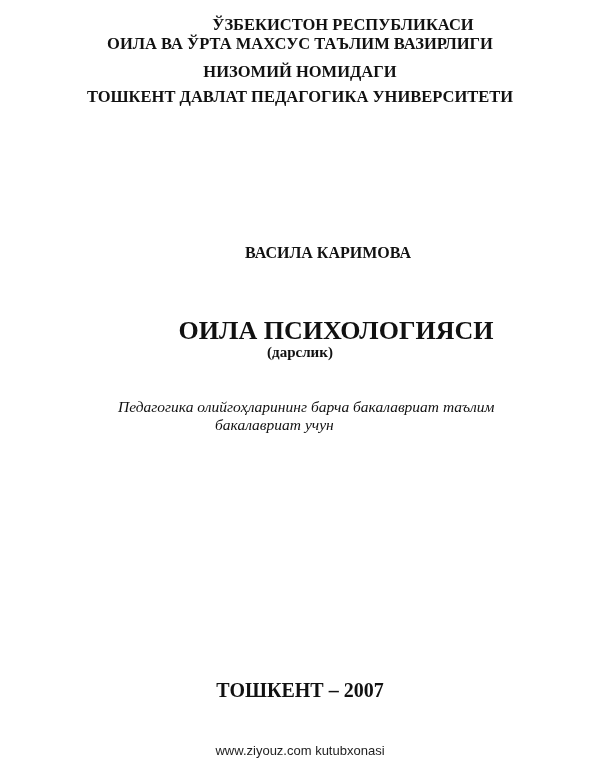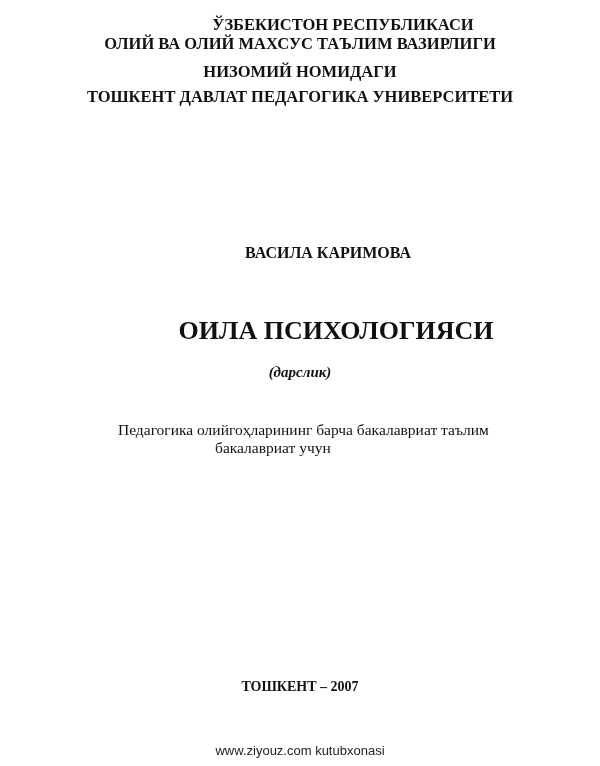--- a/index.html
+++ b/index.html
@@ -37,59 +37,58 @@
       font-size: 16px;
       margin-left: 28px;
     }
     #title {
       top: 316px;
       font-weight: bold;
       font-size: 26px;
       margin-left: 36px;
     }
     #subtitle {
-      top: 364px;
-      font-style: italic;
+      top: 344px;
       font-weight: bold;
       font-size: 15px;
     }
     .desc {
+      font-style: italic;
       font-size: 15.5px;
-      margin-top: 23px;
     }
     #desc1 {
       top: 398px;
       left: 118px;
       width: auto;
       text-align: left;
     }
     #desc2 {
       top: 416px;
       left: 215px;
       width: auto;
       text-align: left;
     }
     #city {
       top: 679px;
       font-weight: bold;
-      font-size: 14px;
+      font-size: 20px;
     }
     #footer {
       top: 743px;
       font-family: "Liberation Sans", "DejaVu Sans", sans-serif;
       font-size: 13px;
       color: #222222;
     }
   </style>
 </head>
 <body>
 
 <div>
   <div id="l1" class="line hdr">ЎЗБЕКИСТОН РЕСПУБЛИКАСИ</div>
-  <div id="l2" class="line hdr">ОЛИЙ ВА ОЛИЙ МАХСУС ТАЪЛИМ ВАЗИРЛИГИ</div>
+  <div id="l2" class="line hdr">ОИЛА ВА ЎРТА МАХСУС ТАЪЛИМ ВАЗИРЛИГИ</div>
   <div id="l3" class="line hdr">НИЗОМИЙ НОМИДАГИ</div>
   <div id="l4" class="line hdr">ТОШКЕНТ ДАВЛАТ ПЕДАГОГИКА УНИВЕРСИТЕТИ</div>
 
   <div id="author" class="line">ВАСИЛА КАРИМОВА</div>
 
   <div id="title" class="line">ОИЛА ПСИХОЛОГИЯСИ</div>
 
   <div id="subtitle" class="line">(дарслик)</div>
 
   <div id="desc1" class="line desc">Педагогика олийгоҳларининг барча бакалавриат таълим</div>

